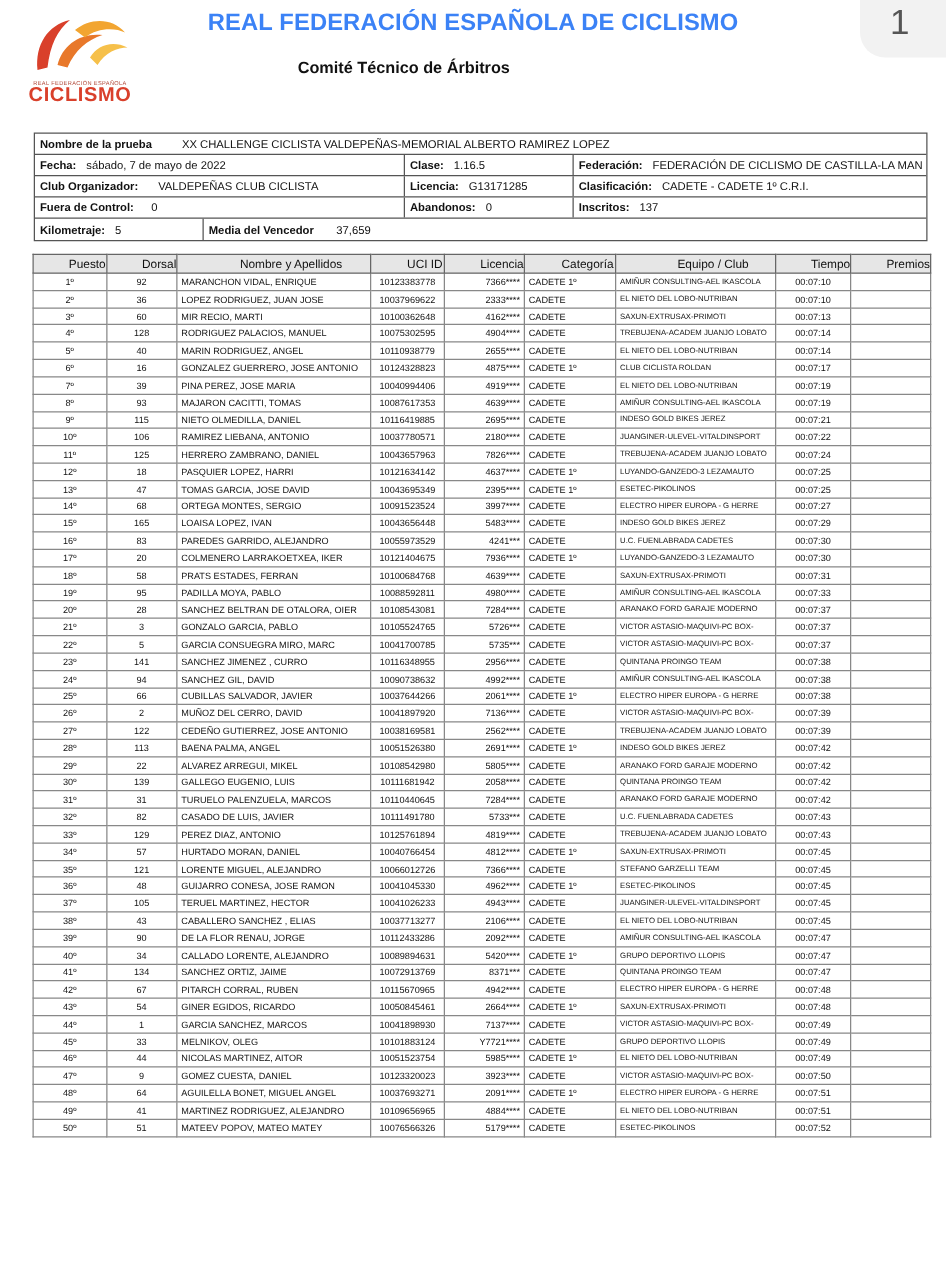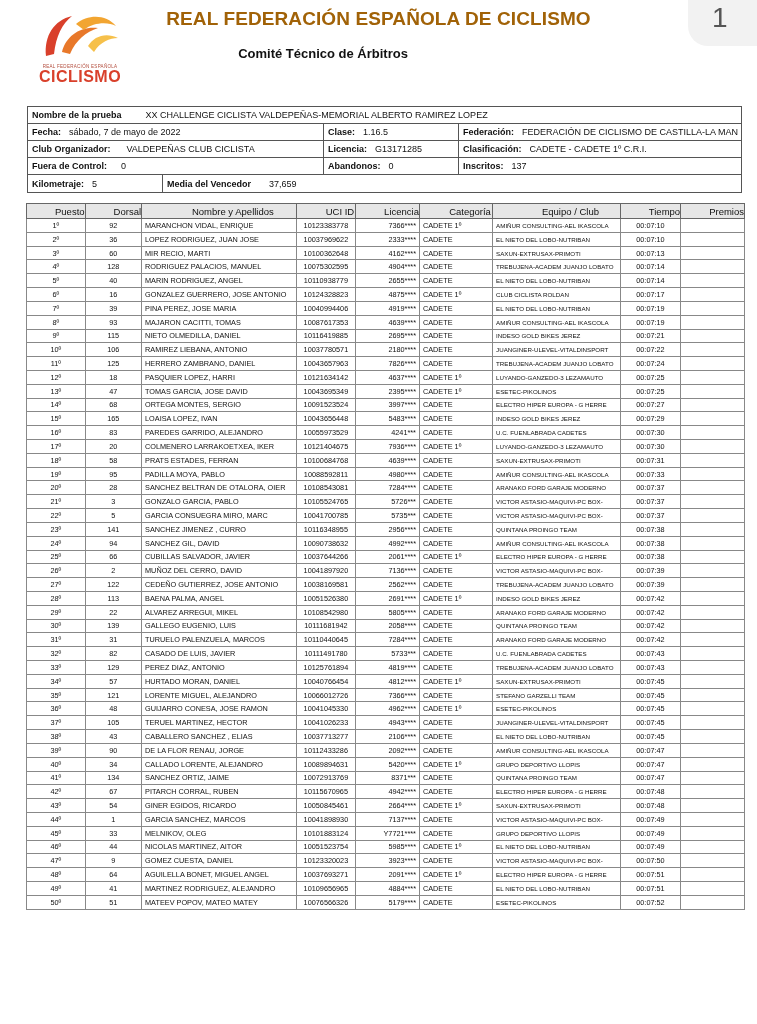--- a/index.html
+++ b/index.html
@@ -1,24 +1,24 @@
 <!DOCTYPE html>
 <html><head>
   <meta charset="utf-8">
   <style>
     * { box-sizing: border-box; margin: 0; padding: 0; }
     html, body { width: 757px; height: 1024px; background: #ffffff; overflow: hidden; }
     body { font-family: "Liberation Sans", sans-serif; color: #111; position: relative; }
 
-    .logo { position: absolute; left: 32px; top: 6px; width: 96px; height: 84px; }
+    .logo { position: absolute; left: 16px; top: 6px; width: 96px; height: 84px; }
     .logo svg { width: 96px; height: 60px; display: block; }
     .logo .sub { font-size: 4.5px; color: #b24a3a; text-align: center; letter-spacing: 0.3px; margin-top: -2px; }
     .logo .brand { font-size: 16px; font-weight: bold; color: #d9402b; text-align: center; letter-spacing: 0.5px; line-height: 16px; }
 
-    .title { position: absolute; left: 0; width: 757px; top: 8px; text-align: center; font-size: 19px; font-weight: bold; letter-spacing: 0.1px; color: #a16207; }
+    .title { position: absolute; left: 0; width: 757px; top: 8px; text-align: center; font-size: 19px; font-weight: bold; letter-spacing: 0.1px; color: #3b82f6; }
     .subtitle { position: absolute; left: 0; width: 646px; top: 46px; text-align: center; font-size: 13px; font-weight: bold; color: #111; }
 
     .page-badge { position: absolute; left: 688px; top: 0; width: 80px; height: 46px; background: #f2f2f2; border-bottom-left-radius: 20px; font-size: 28px; color: #555; padding-left: 24px; padding-top: 2px; }
 
     .info { position: absolute; left: 27px; top: 106px; width: 715px; border: 1px solid #555; font-size: 9px; }
     .info .row { display: flex; height: 17px; border-bottom: 1px solid #555; align-items: center; }
     .info .row:last-child { border-bottom: none; }
     .info .cell { height: 100%; display: flex; align-items: center; padding-left: 4px; white-space: nowrap; overflow: hidden; }
     .info .lbl { font-weight: bold; margin-right: 8px; }
     .info .c1 { width: 296px; border-right: 1px solid #555; }

